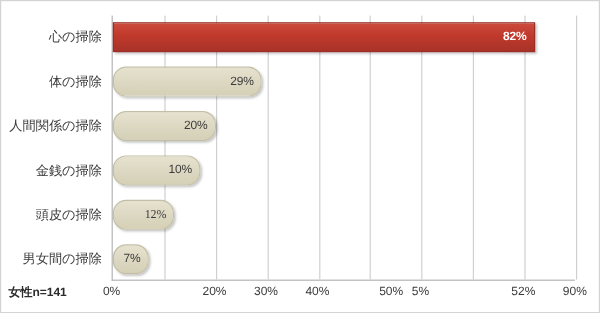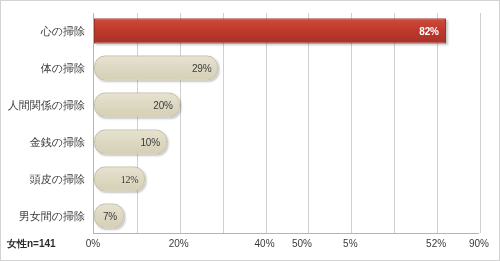--- a/index.html
+++ b/index.html
@@ -167,18 +167,19 @@
 
   <div id="footnote">女性n=141</div>
 <div class="cat-label" style="top: 30.4167px;">心の掃除</div>
     <div class="cat-label" style="top: 67.25px;">体の掃除</div>
     <div class="cat-label" style="top: 104.083px;">人間関係の掃除</div>
     <div class="cat-label" style="top: 140.917px;">金銭の掃除</div>
     <div class="cat-label" style="top: 177.75px;">頭皮の掃除</div>
     <div class="cat-label" style="top: 214.583px;">男女間の掃除</div>
     <div class="xtick" style="left: 92px;">0%</div>
     <div class="xtick" style="left: 177.778px;">20%</div>
+    <div class="xtick" style="left: 220.667px;">30%</div>
     <div class="xtick" style="left: 263.556px;">40%</div>
-    <div class="xtick" style="left: 301px;">50%</div>
+    <div class="xtick" style="left: 325px;">50%</div>
     <div class="xtick" style="left: 349.333px;">5%</div>
     <div class="xtick" style="left: 435.111px;">52%</div>
     <div class="xtick" style="left: 478px;">90%</div>
   </div>
 
 </body></html>

